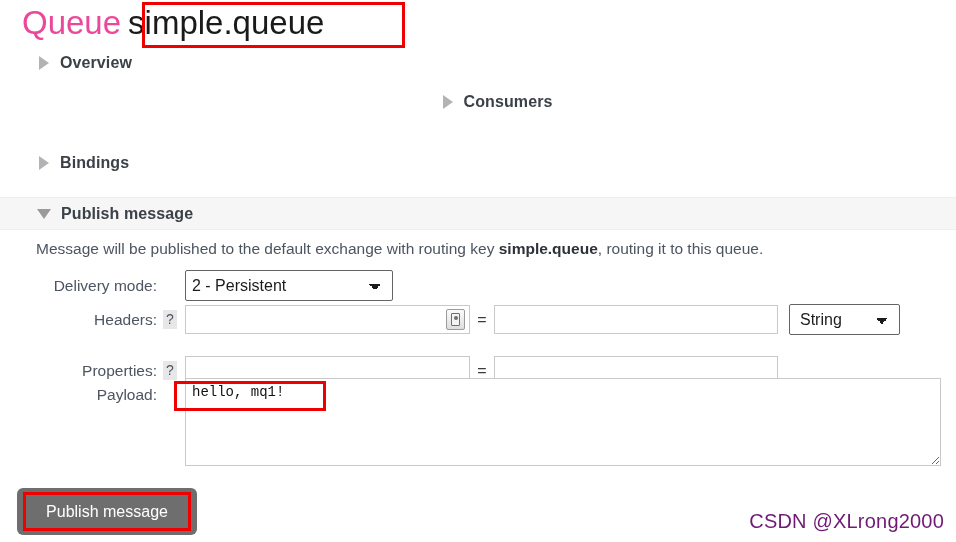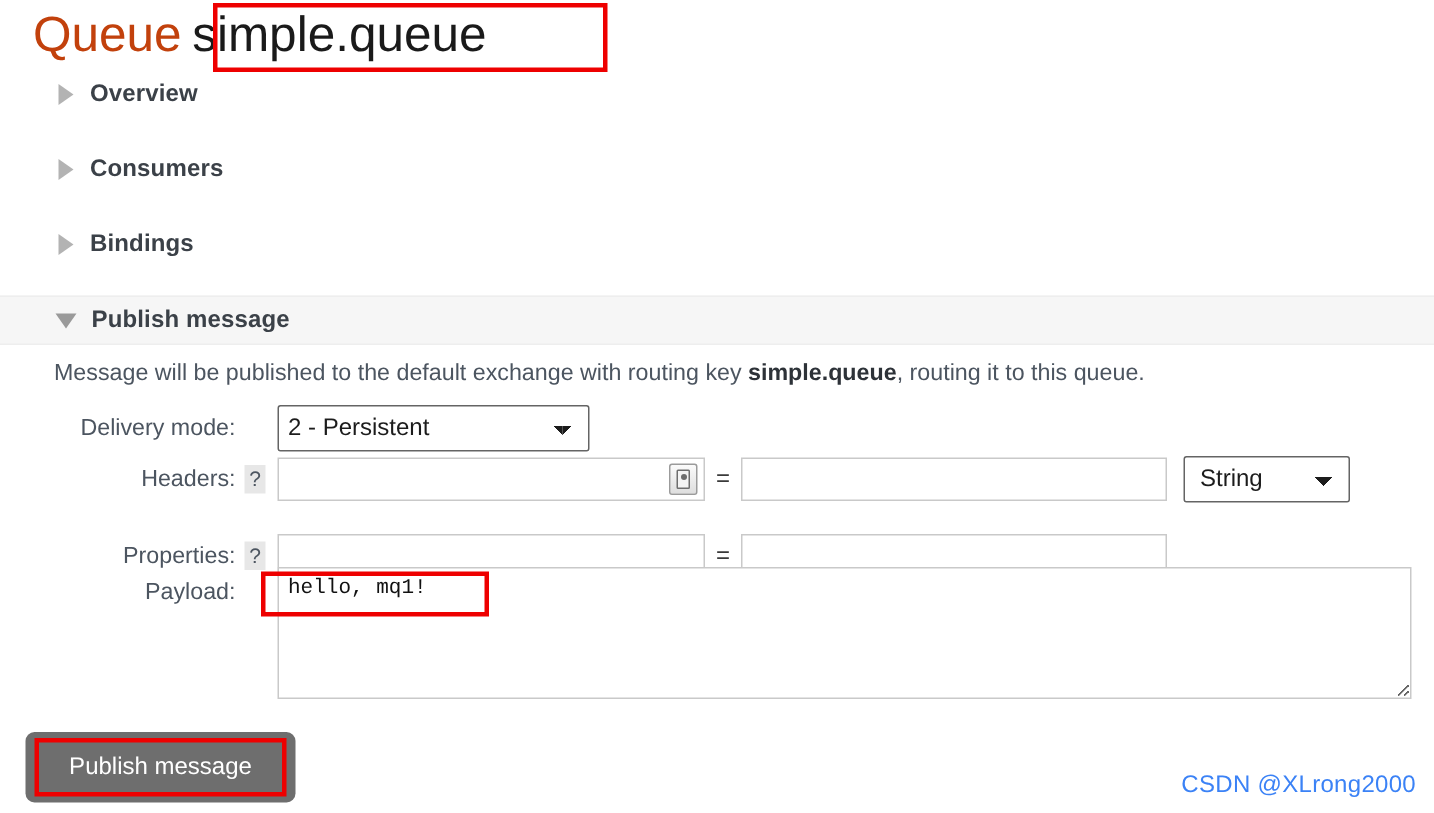--- a/index.html
+++ b/index.html
@@ -20,21 +20,21 @@
   .page-title {
     position: absolute;
     left: 22px;
     top: 2px;
     font-size: 33px;
     font-weight: normal;
     line-height: 42px;
     white-space: nowrap;
   }
   .page-title .kind {
-    color: #c2410c;
+    color: #ec4899;
   }
   .page-title .qname {
     color: #1a1a1a;
     margin-left: 7px;
   }
 
   
   .annot {
     position: absolute;
     border: 3px solid #ee0000;
@@ -71,21 +71,21 @@
     border-right: 7px solid transparent;
     border-top: 10px solid #9a9a9a;
   }
   .section .slabel {
     font-size: 16px;
     font-weight: bold;
     color: #3b4148;
     letter-spacing: .1px;
   }
   #sec-overview  { top: 47px; }
-  #sec-consumers { top: 97px; }
+  #sec-consumers { top: 86px; justify-content: center; }
   #sec-bindings  { top: 147px; }
   #sec-publish   { top: 197px; background: #f6f6f6; border-top: 1px solid #eeeeee; border-bottom: 1px solid #eeeeee; height: 31px; }
   #sec-publish .tri { margin-left: 37px; margin-right: 10px; }
 
   
   .desc {
     position: absolute;
     left: 36px;
     top: 240px;
     font-size: 15.5px;
@@ -233,22 +233,22 @@
     font-family: "Liberation Sans", sans-serif;
     font-size: 16px;
     cursor: pointer;
   }
 
   
   .watermark {
     position: absolute;
     right: 12px;
     bottom: 9px;
-    font-size: 16px;
-    color: #3b82f6;
+    font-size: 20px;
+    color: #701a75;
     letter-spacing: .2px;
   }
 </style>
 </head>
 <body>
 
 <div class="page-title">
   <span class="kind">Queue</span><span class="qname">simple.queue</span>
 </div>
 

